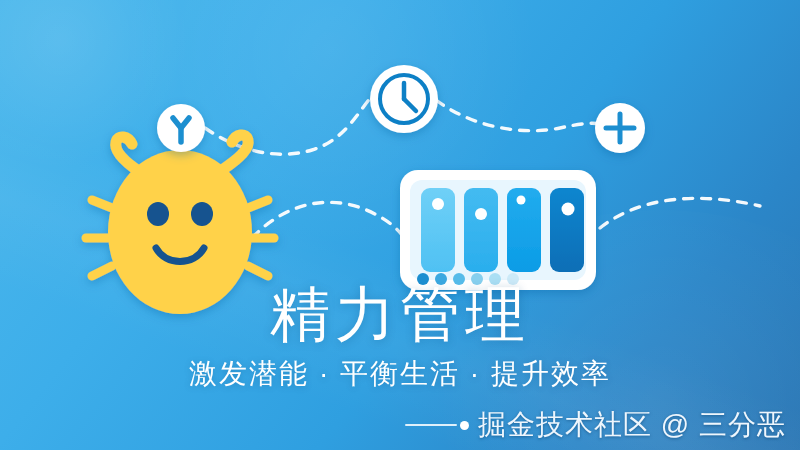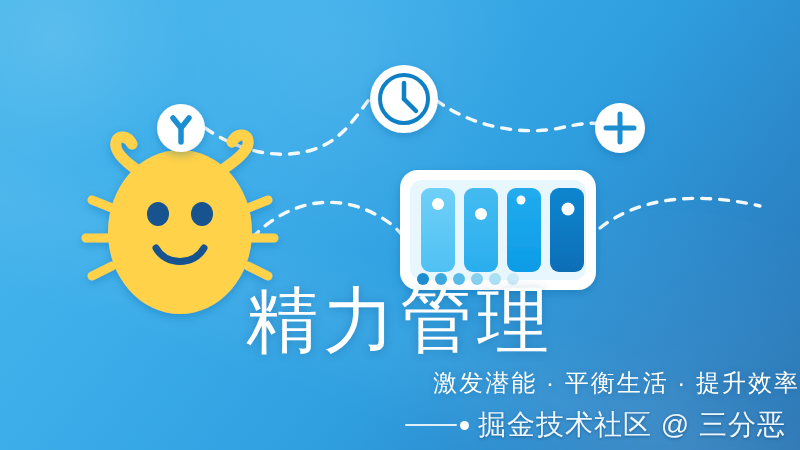--- a/index.html
+++ b/index.html
@@ -56,35 +56,34 @@
   .title-block {
     position: absolute;
     left: 0;
     right: 0;
     top: 284px;
     text-align: center;
     z-index: 6;
   }
   .main-title {
     color: #ffffff;
-    font-size: 72px;
+    font-size: 60px;
     line-height: 1.02;
     letter-spacing: 5px;
     font-weight: 400;
     text-shadow: 0 1px 10px rgba(10,70,120,0.30);
     margin: 0;
   }
   .sub-title {
     color: #ffffff;
-    font-size: 24px;
+    font-size: 28px;
     letter-spacing: 2px;
     font-weight: 400;
     margin: 10px 0 0 0;
     text-shadow: 0 1px 6px rgba(10,70,120,0.30);
-    text-align: right;
   }
 
   
   .watermark {
     position: absolute;
     right: 14px;
     top: 406px;
     display: flex;
     align-items: center;
     gap: 9px;

